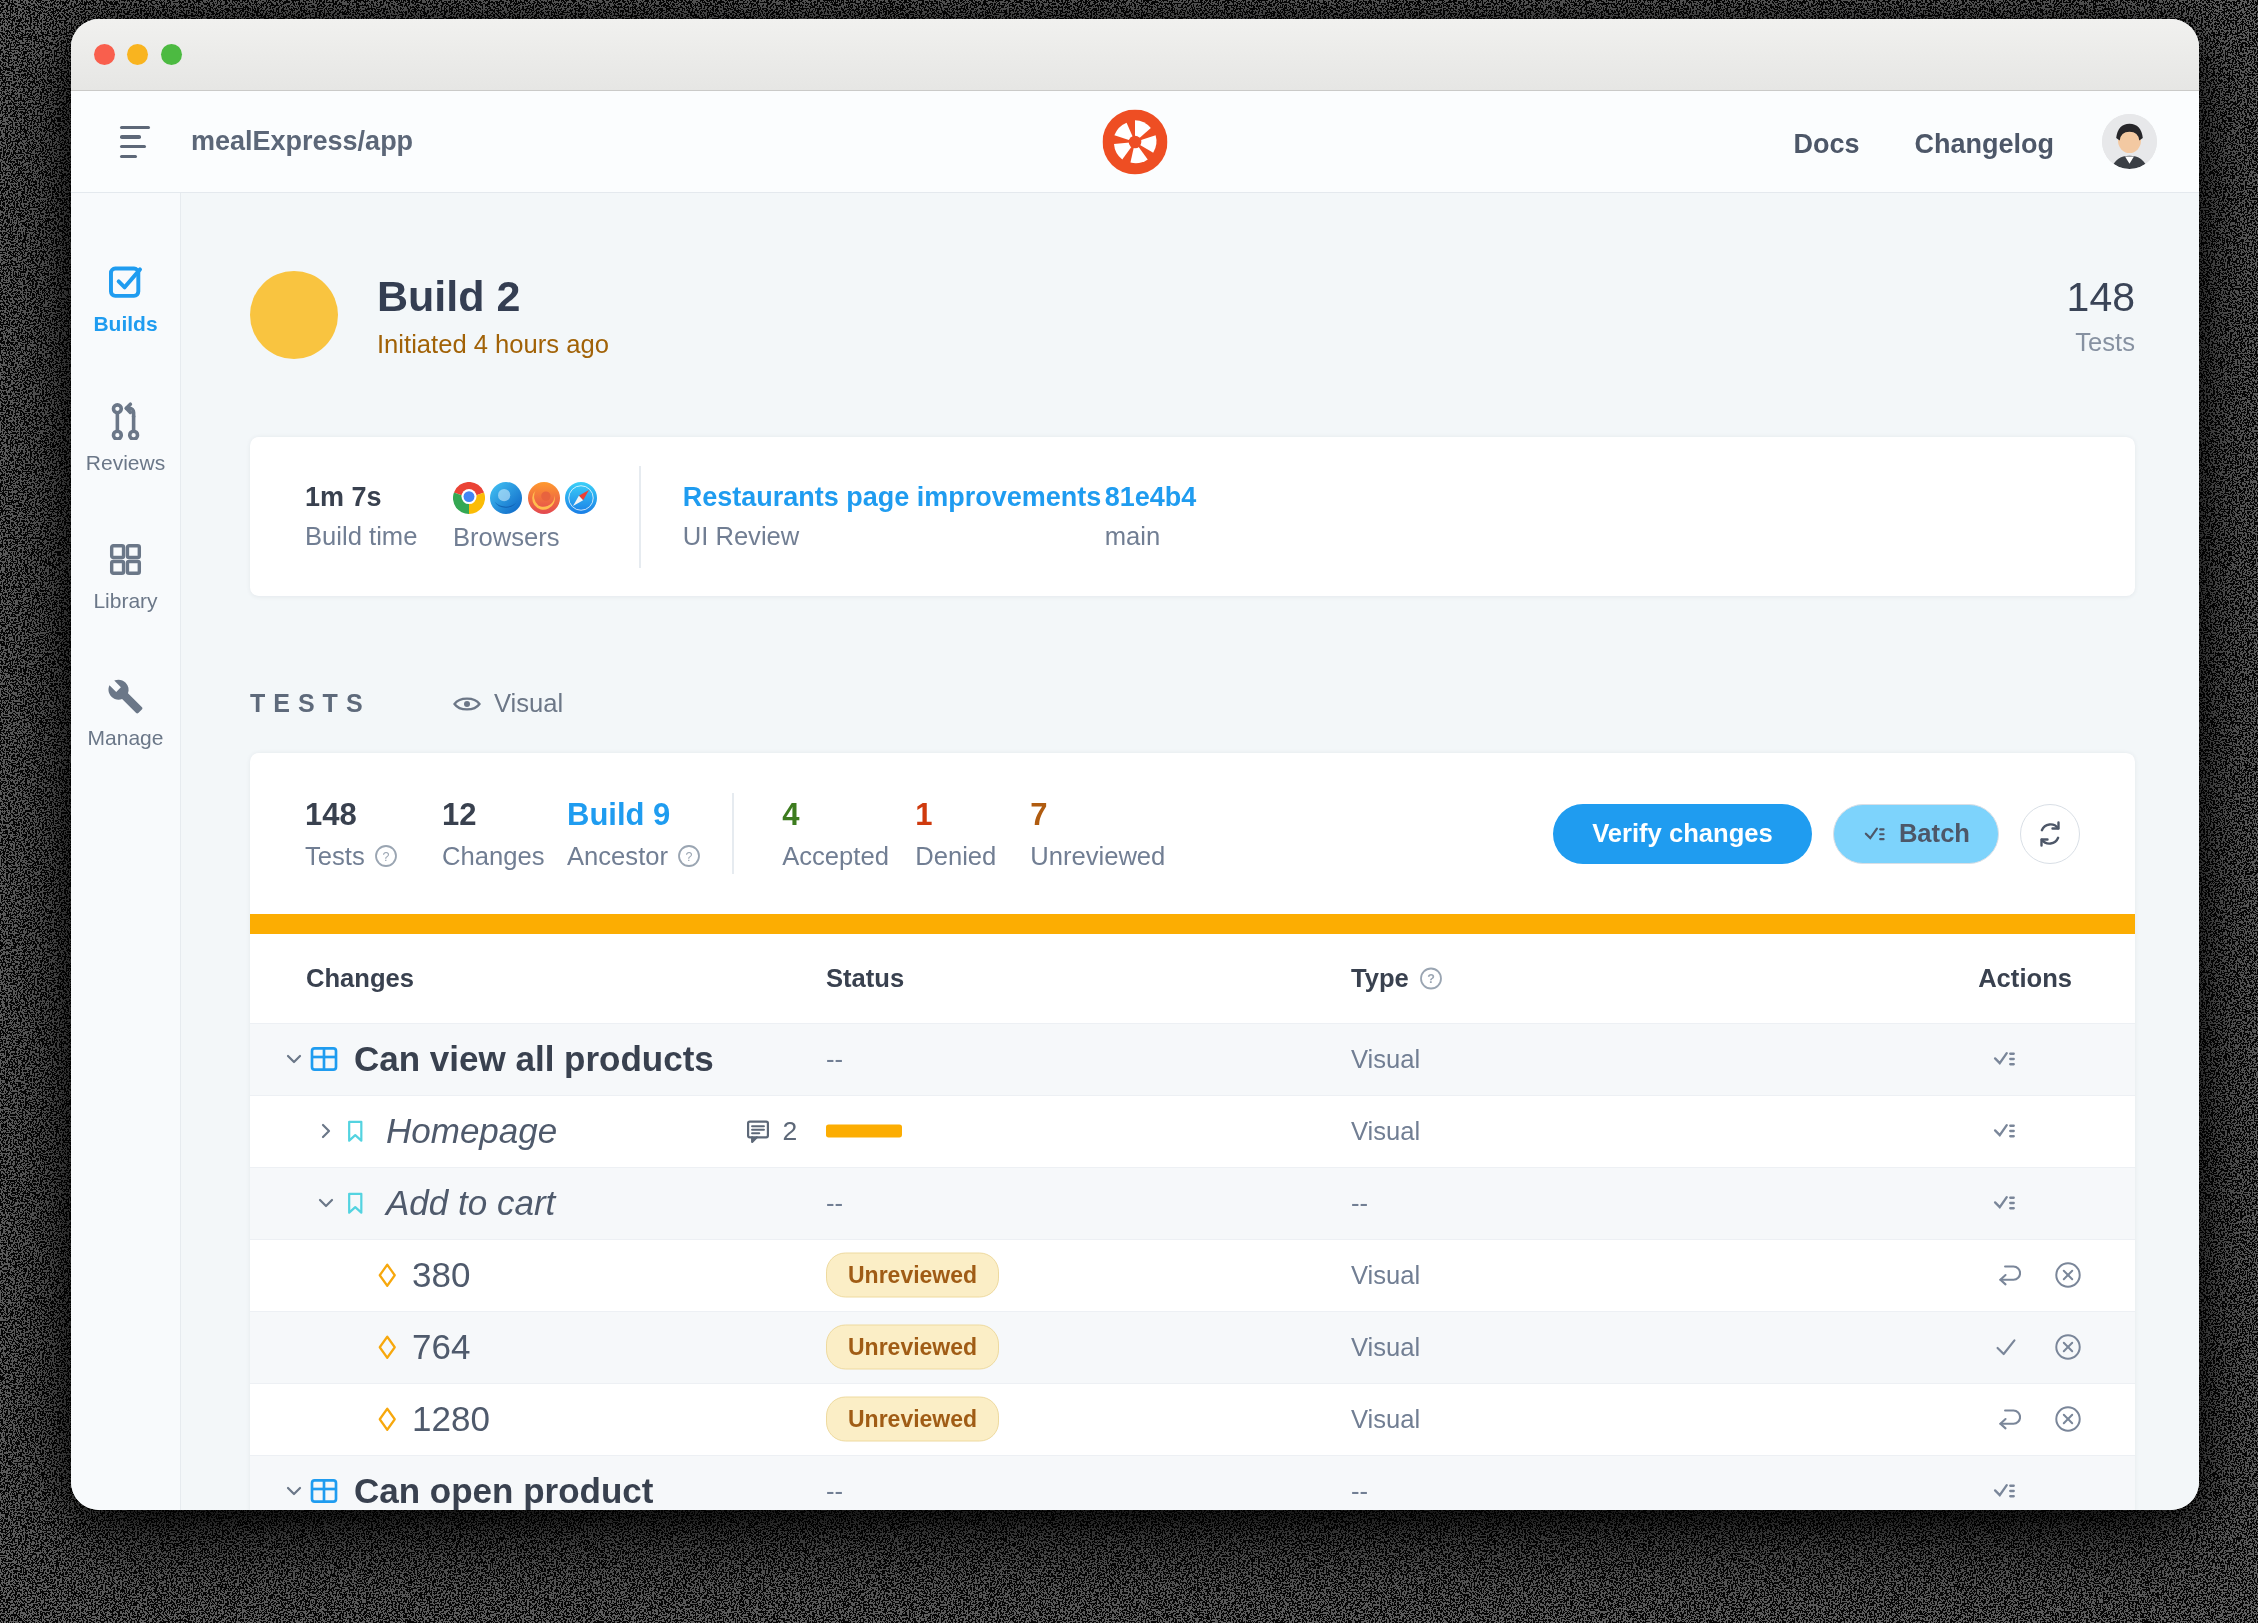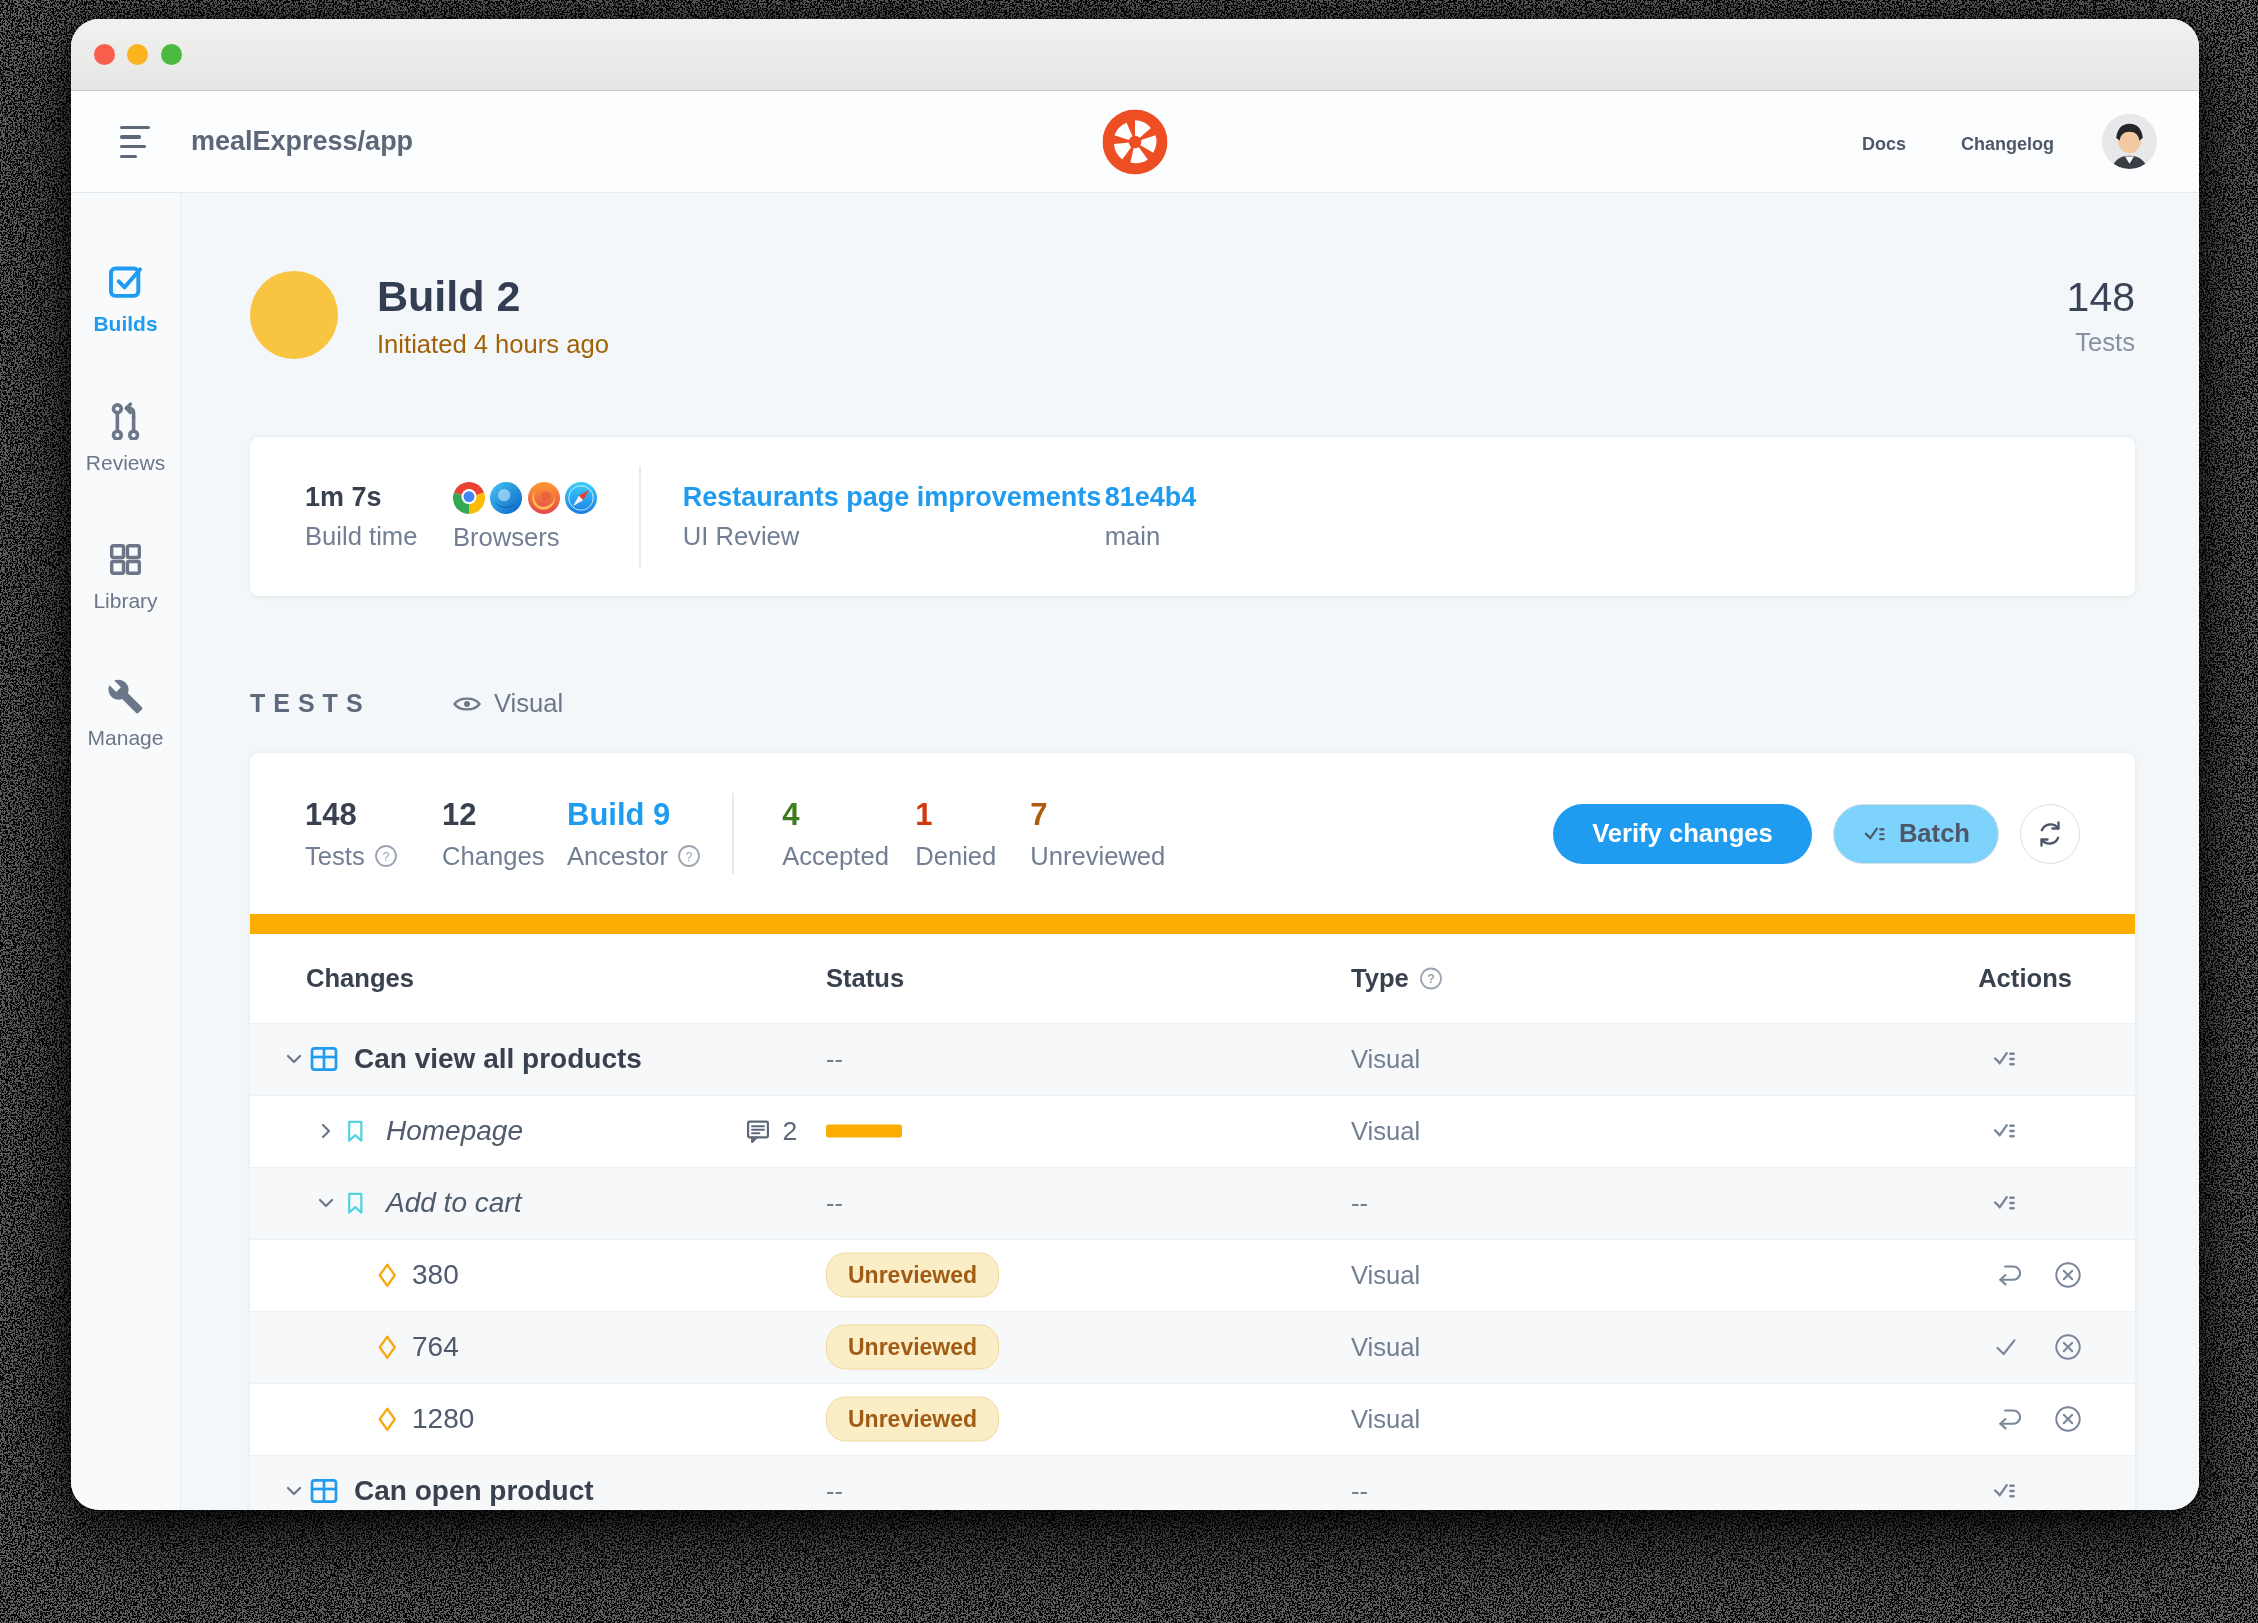--- a/index.html
+++ b/index.html
@@ -26,21 +26,21 @@
     height:101px;background:#fbfdfe;border-bottom:1.8px solid #e4e9ee;
     display:flex;align-items:center;position:relative;
   }
   .hamburger{margin-left:49px;display:flex;flex-direction:column;gap:6.2px;cursor:pointer;}
   .hamburger i{display:block;height:3.5px;background:#5d6878;border-radius:1.8px;}
   .hamburger i:nth-child(1){width:30px;} .hamburger i:nth-child(2){width:21px;}
   .hamburger i:nth-child(3){width:25.6px;} .hamburger i:nth-child(4){width:17px;}
   .project-name{margin-left:41px;font-size:27px;font-weight:700;color:#5c6778;}
   .app-logo{position:absolute;left:50%;top:50%;transform:translate(-50%,-50%);}
   .nav-right{position:absolute;right:42px;display:flex;align-items:center;}
-  .nav-link{font-size:18px;font-weight:700;color:#4d5768;margin-left:55px;cursor:pointer;margin-top:6px;}
+  .nav-link{font-size:27px;font-weight:700;color:#4d5768;margin-left:55px;cursor:pointer;margin-top:6px;}
   .avatar{width:55px;height:55px;border-radius:50%;margin-left:48px;overflow:hidden;background:#e3e4e6;}
   
   .content{display:flex;height:1318px;}
   .sidebar{
     width:110px;background:#f8fafc;border-right:1.8px solid #e6ebef;
     display:flex;flex-direction:column;align-items:center;padding-top:67px;box-sizing:border-box;
   }
   .side-item{display:flex;flex-direction:column;align-items:center;margin-bottom:65px;cursor:pointer;}
   .side-item .lbl{margin-top:10.6px;font-size:21px;color:#6b7788;}
   .side-item.active .lbl{color:var(--c-blue,#1f9cf0);font-weight:700;}
@@ -89,21 +89,21 @@
     display:flex;align-items:center;justify-content:center;margin-left:21px;cursor:pointer;box-sizing:border-box;}
   .orange-bar{height:19.4px;background:var(--c-orange,#fcad02);flex:none;}
   
   .thead{height:89px;position:relative;flex:none;}
   .thead .cell{position:absolute;top:50%;transform:translateY(-50%);font-size:25.6px;font-weight:700;color:#39414f;}
   .c-name{left:56px;} .c-status{left:576px;} .c-type{left:1101px;display:flex;align-items:center;gap:10.6px;}
   .c-actions{right:63px;}
   .trow{height:71px;position:relative;border-top:0.9px solid #edf0f4;flex:none;}
   .trow.alt{background:#f6f8fa;}
   .trow .name-cell{position:absolute;top:0;bottom:0;left:0;right:1147px;display:flex;align-items:center;}
-  .trow .name{font-size:28px;color:#4f5a6c;text-align:center;}
+  .trow .name{font-size:35px;color:#4f5a6c;text-align:center;}
   .trow .name.bold{font-weight:700;color:#39414f;}
   .pos-chev1{position:absolute;left:32px;} .pos-icon1{position:absolute;left:58px;} .pos-text1{position:absolute;left:104px;}
   .pos-chev2{position:absolute;left:64px;} .pos-icon2{position:absolute;left:92px;} .pos-text2{position:absolute;left:136px;font-style:italic;}
   .pos-icon3{position:absolute;left:124px;} .pos-text3{position:absolute;left:162px;}
   .status-cell{position:absolute;left:576px;top:50%;transform:translateY(-50%);font-size:25.6px;color:#717e93;display:flex;align-items:center;}
   .comment-group{position:absolute;left:494px;top:50%;transform:translateY(-50%);display:flex;align-items:center;gap:10.6px;font-size:26.5px;color:#5d6878;}
   .mini-bar{width:76px;height:13.2px;border-radius:2.6px;background:var(--c-orange,#fcad02);}
   .type-cell{position:absolute;left:1101px;top:50%;transform:translateY(-50%);font-size:25.6px;color:#717e93;}
   .actions-cell{position:absolute;left:1741px;top:50%;transform:translateY(-50%);display:flex;align-items:center;gap:32px;}
   .badge{

